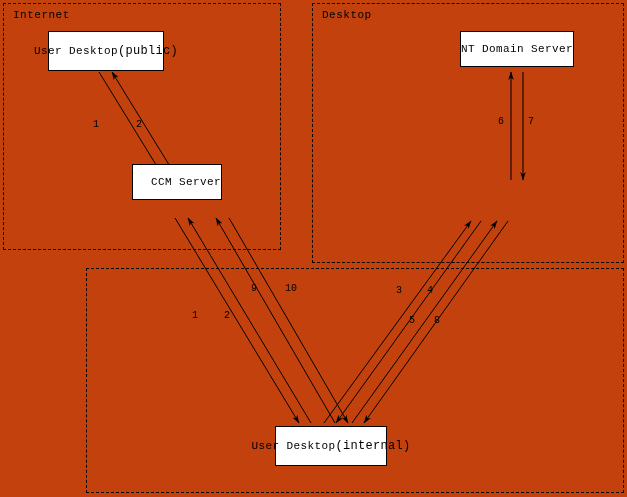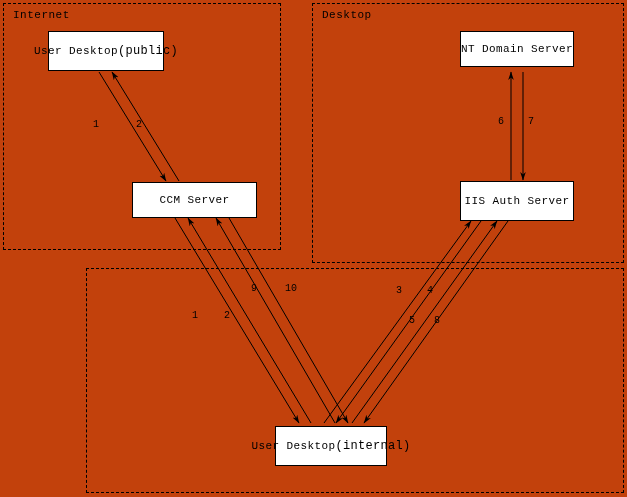--- a/index.html
+++ b/index.html
@@ -52,31 +52,28 @@
 
     <line x1="511" y1="180" x2="511" y2="72" marker-end="url(#ah)"></line>
     <line x1="523" y1="72" x2="523" y2="180" marker-end="url(#ah)"></line>
   </svg>
 
   <div class="nodebox" style="left:48px;top:31px;width:116px;height:40px;">
     <div class="t1">User Desktop</div>
     <div class="t2">(public)</div>
   </div>
 
-  <div class="nodebox" style="left:132px;top:182px;width:125px;height:36px;">
+  <div class="nodebox" style="left:132px;top:164px;width:90px;height:36px;justify-content:flex-end;">
     <div class="t1">CCM Server</div>
   </div>
 
   <div class="nodebox" style="left:460px;top:31px;width:114px;height:36px;">
     <div class="t1">NT Domain Server</div>
   </div>
 
-  <div class="nodebox" style="left:460px;top:181px;width:114px;height:40px;">
-    <div class="t1">IIS Auth Server</div>
-  </div>
 
   <div class="nodebox" style="left:275px;top:426px;width:112px;height:40px;">
     <div class="t1">User Desktop</div>
     <div class="t2">(internal)</div>
   </div>
 
   <div class="edge-label" style="left:93px;top:119px;">1</div>
   <div class="edge-label" style="left:136px;top:119px;">2</div>
 
   <div class="edge-label" style="left:192px;top:310px;">1</div>

